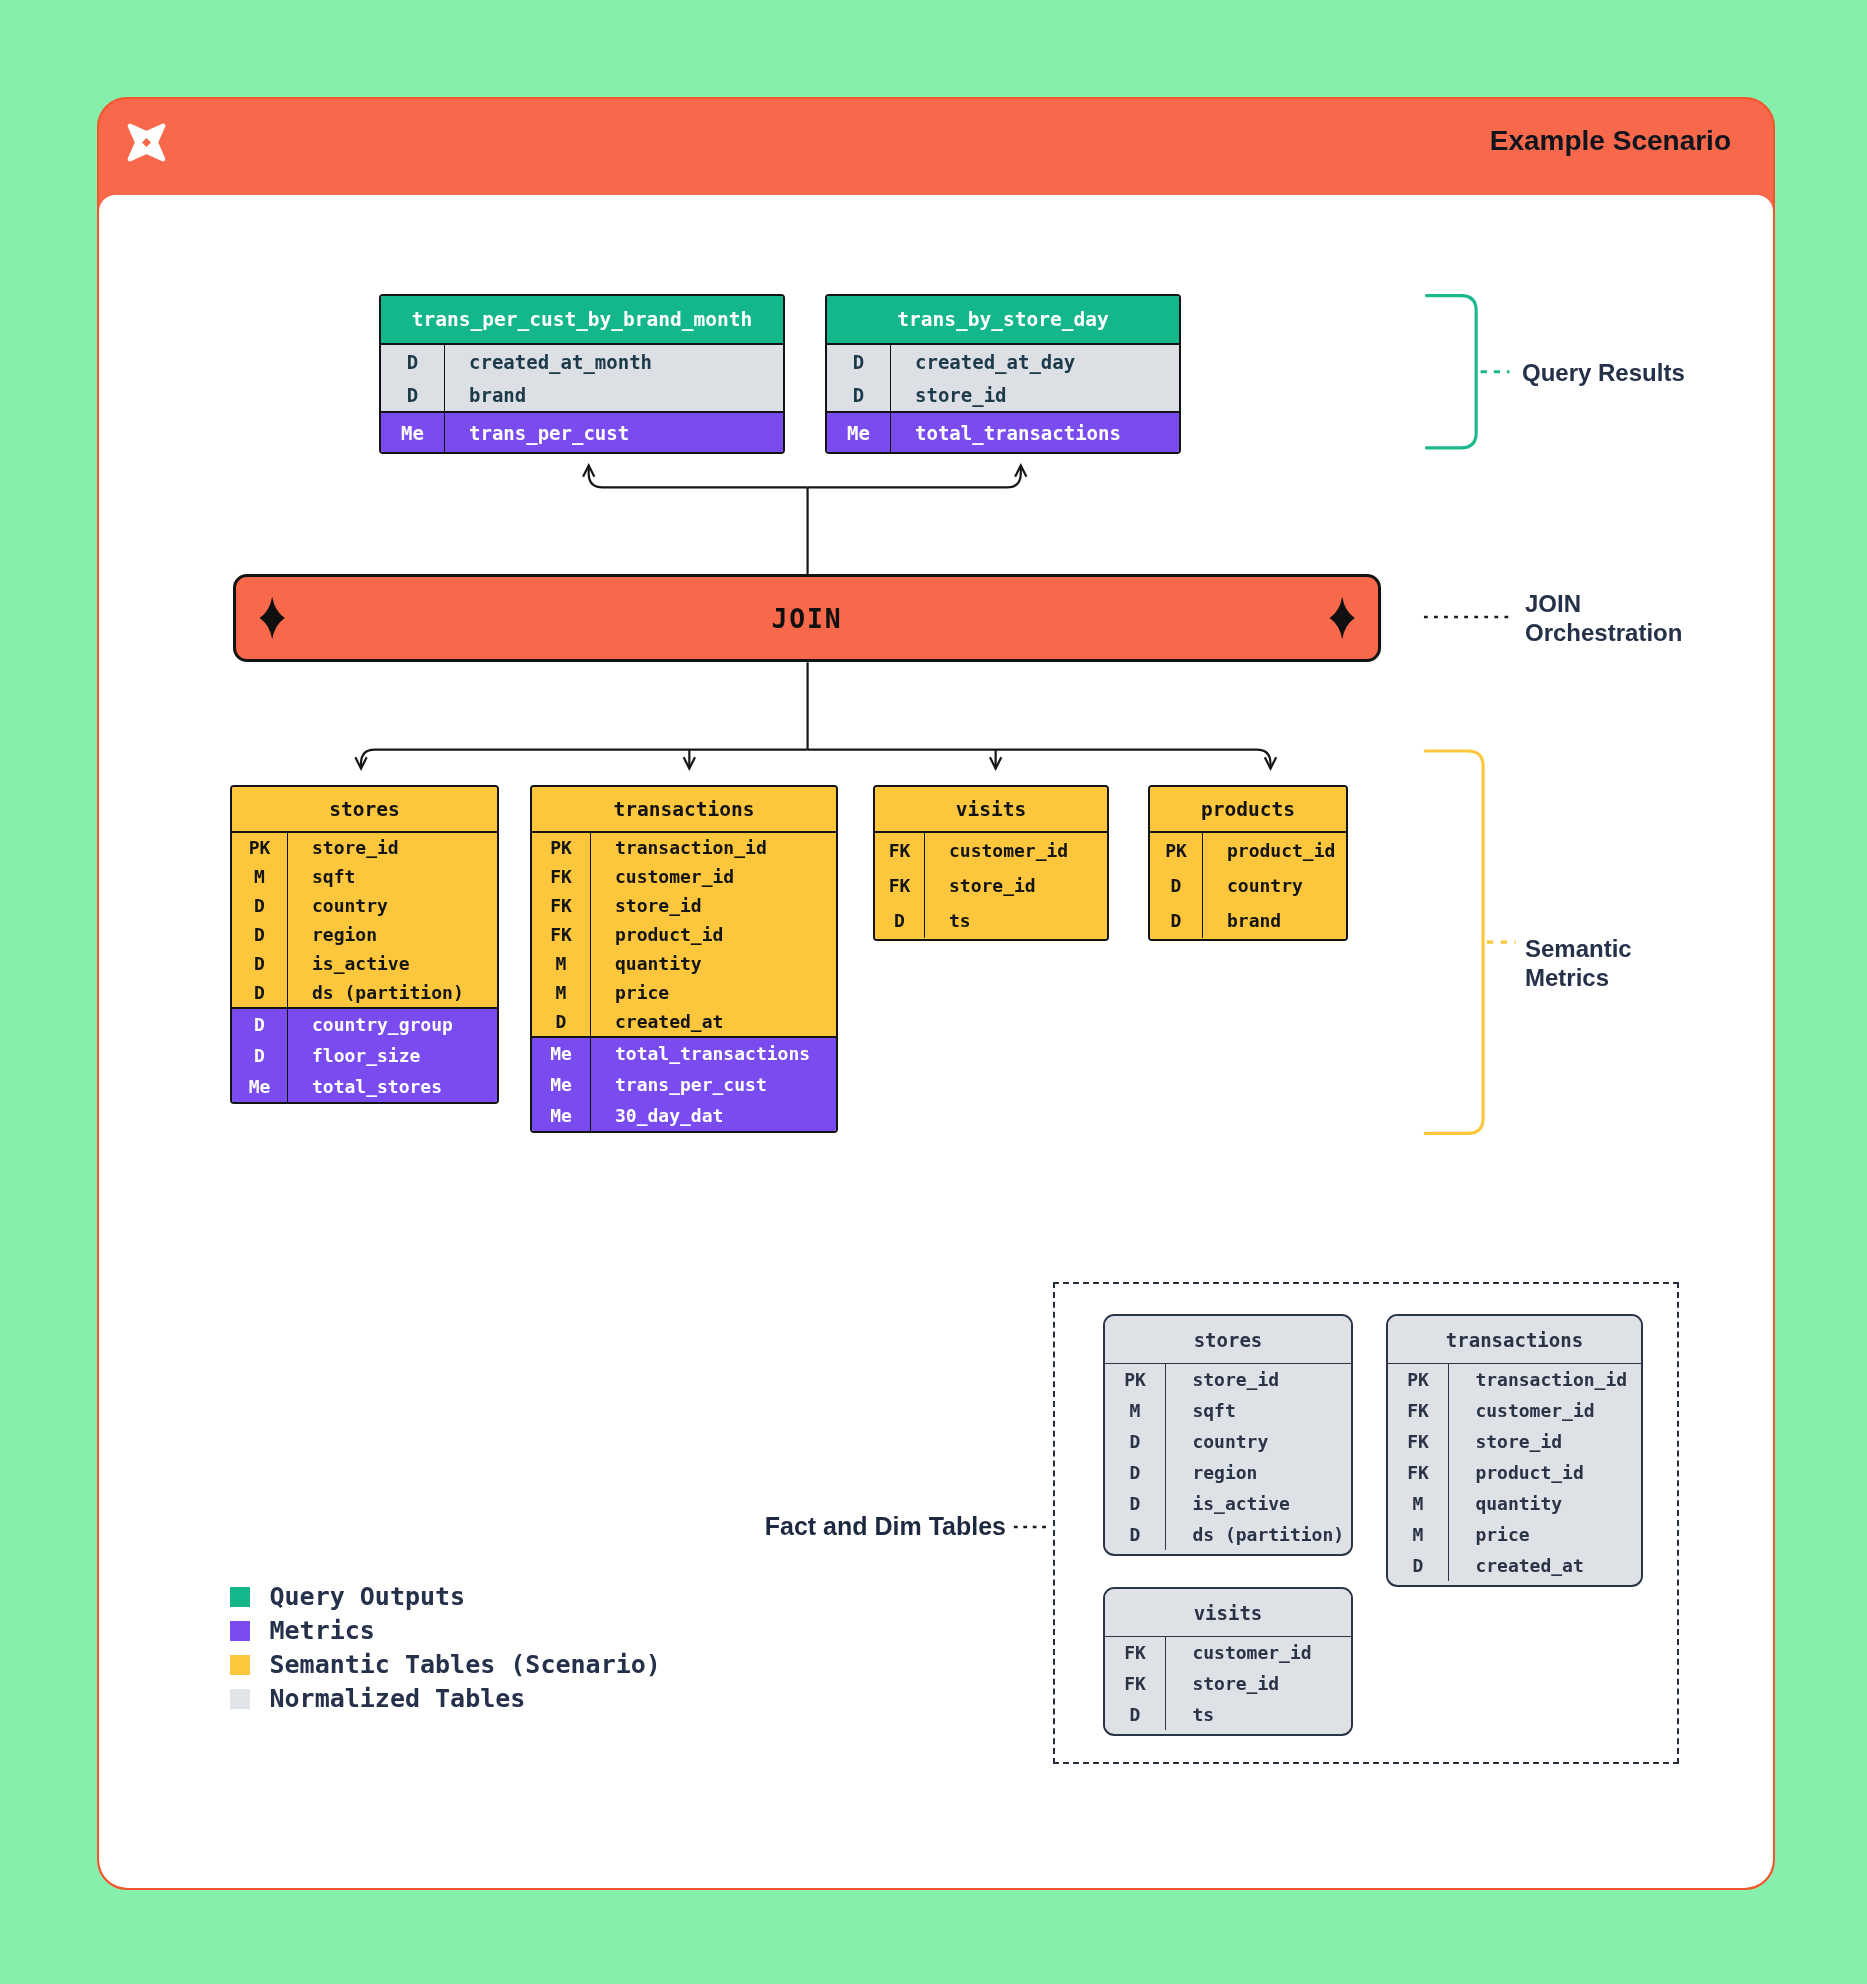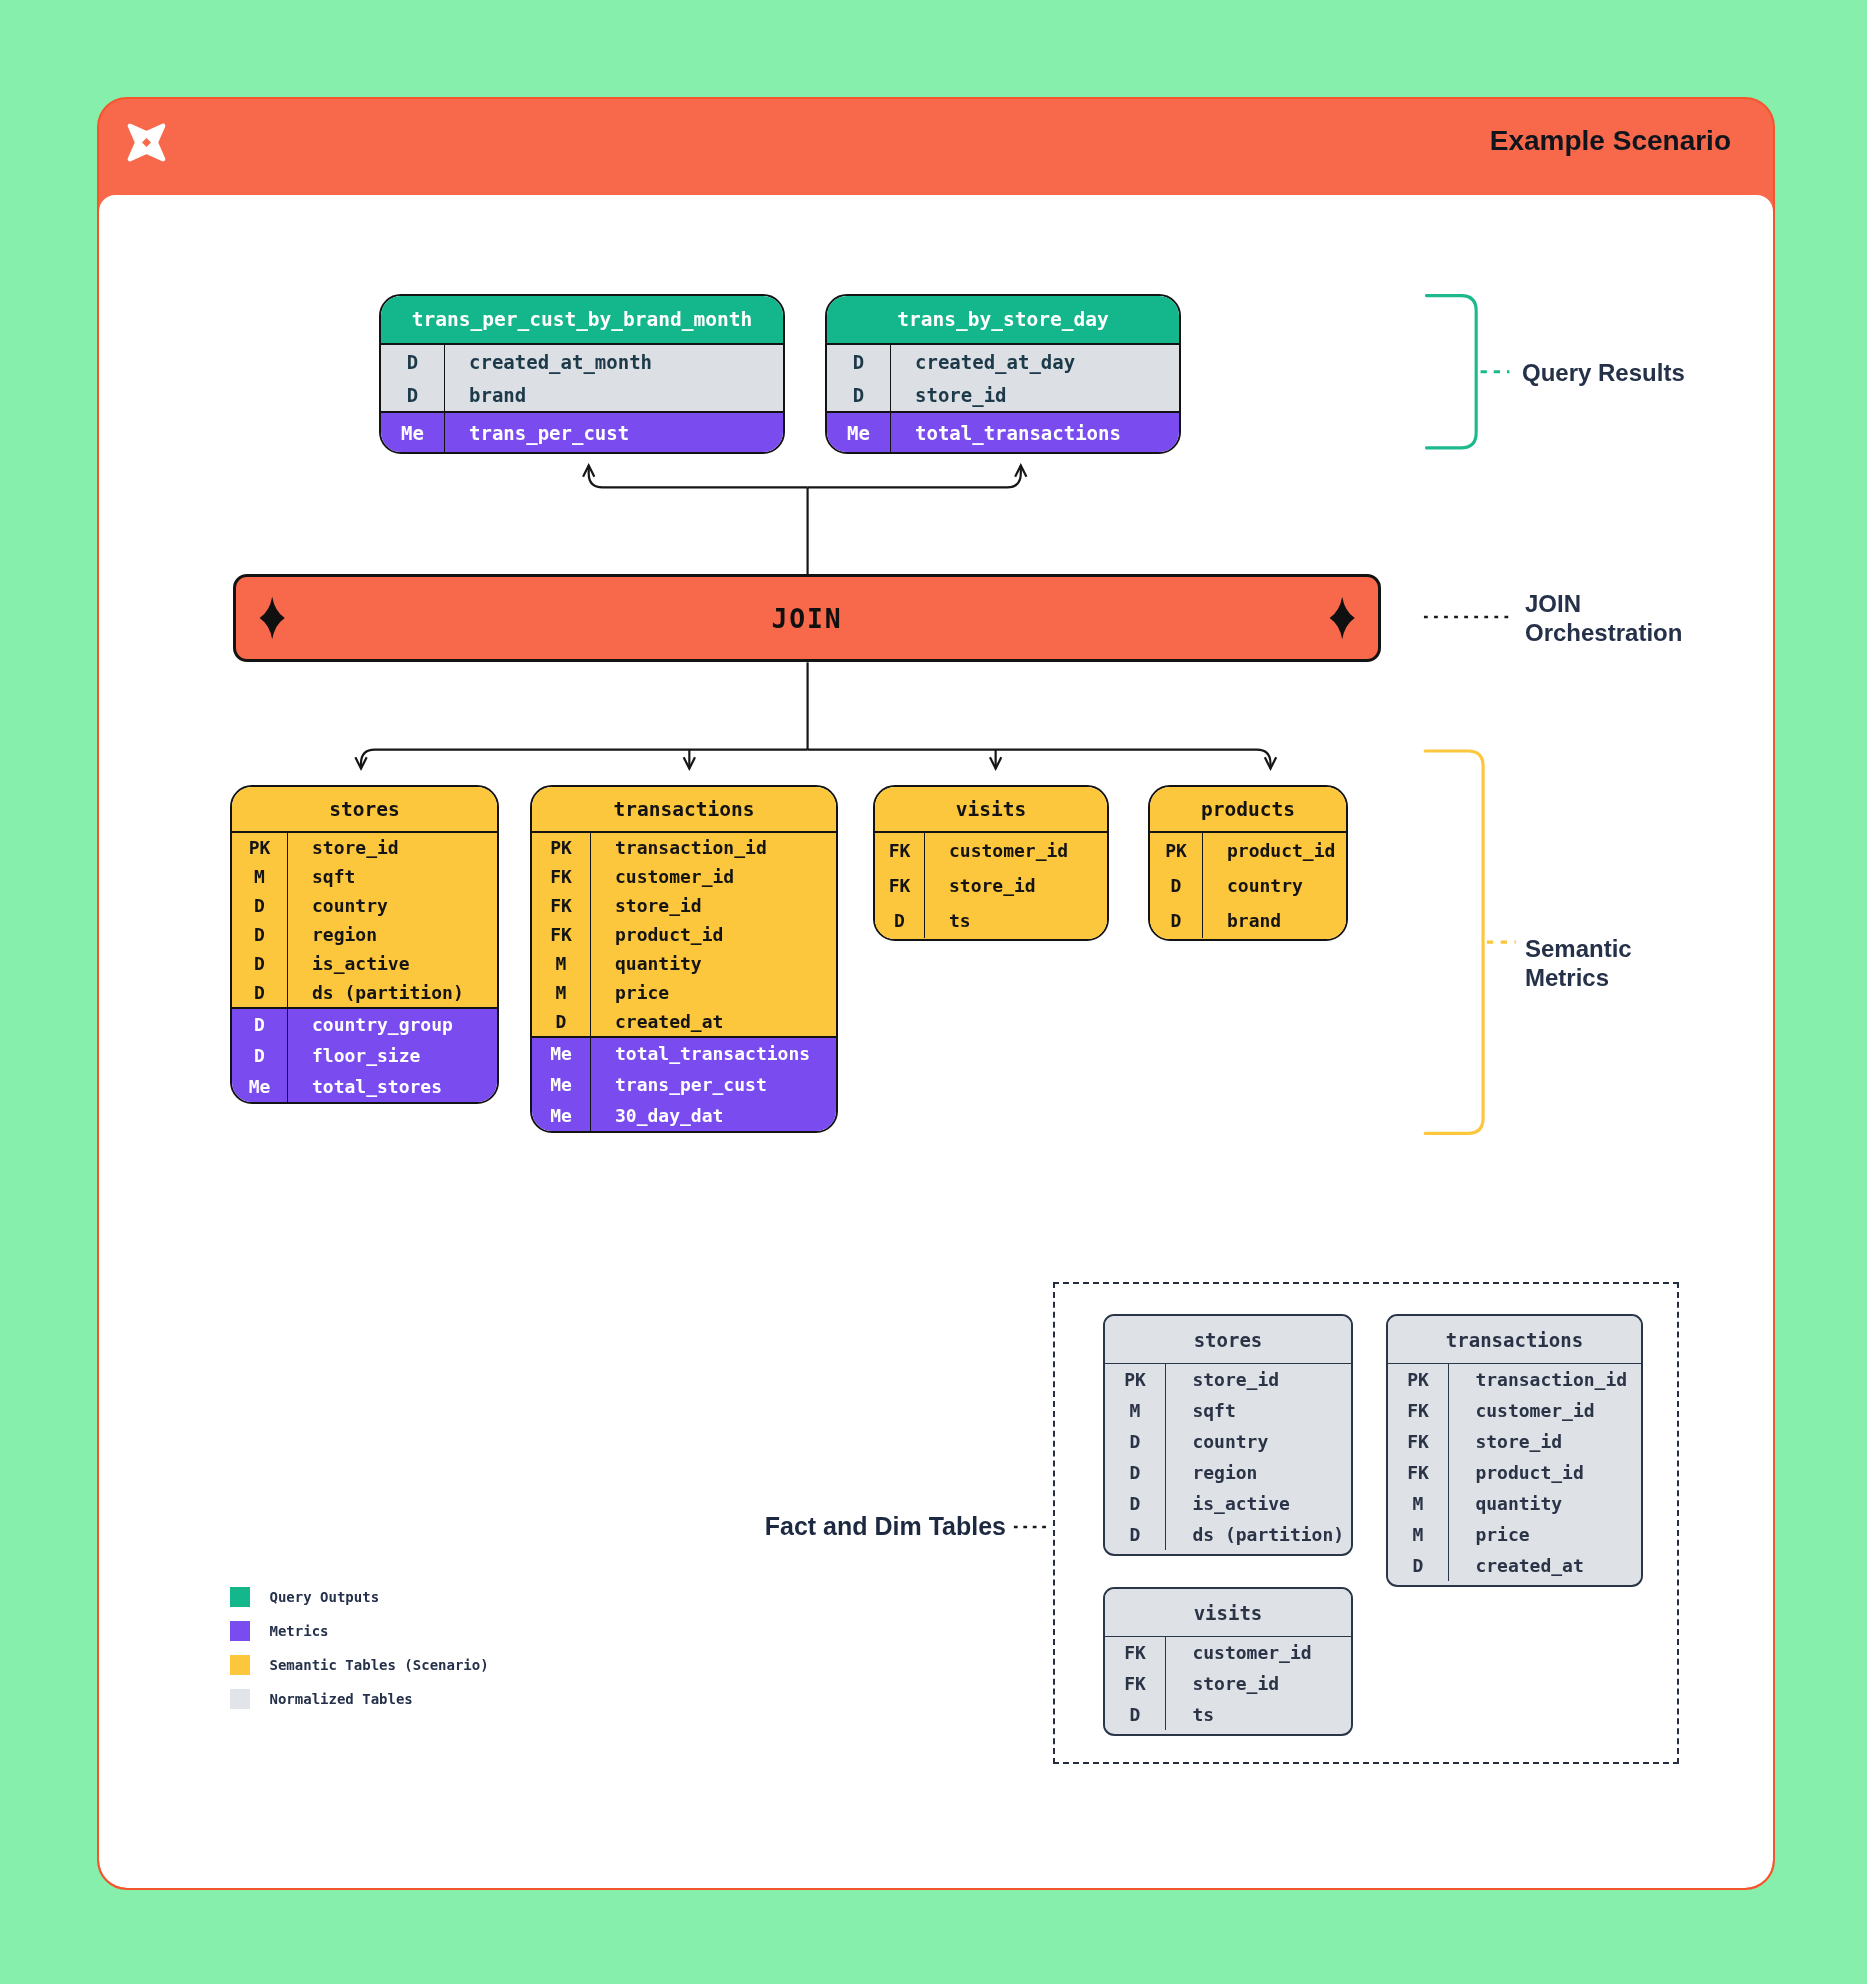--- a/index.html
+++ b/index.html
@@ -12,21 +12,21 @@
   .card-body{position:absolute;top:96px;left:0;right:0;bottom:0;background:#ffffff;
              border-radius:16.4px 16.4px 28px 28px;}
   .logo{position:absolute;left:122px;top:118px;width:49px;height:49px;z-index:4;}
   .hdr-title{position:absolute;right:137px;top:125px;font-family:"Liberation Sans",sans-serif;
              font-weight:700;font-size:28px;color:#10151d;z-index:4;}
 
   
   #overlay{position:absolute;left:0;top:0;z-index:2;pointer-events:none;}
 
   
-  .tbl{position:absolute;z-index:3;border:2.8px solid #131313;border-radius:22px;
+  .tbl{position:absolute;z-index:3;border:2.8px solid #131313;border-radius:4px;
        overflow:hidden;box-sizing:border-box;background:#fff;}
   .row{display:flex;align-items:center;font-weight:700;}
   .key{width:var(--kw,60px);flex:0 0 var(--kw,60px);display:flex;align-items:center;
        justify-content:center;border-right:1.9px solid #131313;align-self:stretch;}
   .val{padding-left:24px;white-space:nowrap;}
 
   
   .qtable .thead{height:47px;background:#14b78c;color:#ffffff;display:flex;align-items:center;
                  justify-content:center;font-size:19.5px;font-weight:700;border-bottom:2.2px solid #131313;}
   .qtable .row{height:33px;background:#dcdfe3;color:#1d3a4a;font-size:19px;}
@@ -67,21 +67,21 @@
   
   .sidelabel{position:absolute;z-index:4;font-family:"Liberation Sans",sans-serif;
              font-weight:700;font-size:24px;color:#253049;line-height:29px;}
   .factlabel{position:absolute;left:723px;top:1512px;width:283px;text-align:right;z-index:4;
              font-family:"Liberation Sans",sans-serif;font-weight:700;font-size:25px;color:#1d2940;}
 
   
   .legend{position:absolute;left:230px;top:1587px;z-index:4;display:flex;flex-direction:column;gap:14.5px;}
   .legend .item{display:flex;align-items:center;gap:20px;height:19.5px;}
   .legend .sw{width:19.5px;height:19.5px;flex:0 0 19.5px;}
-  .legend .lt{font-size:14px;font-weight:700;color:#25304a;white-space:nowrap;}
+  .legend .lt{font-size:25px;font-weight:700;color:#25304a;white-space:nowrap;}
 </style>
 </head>
 <body>
 
 <div id="canvas">
 
   <div class="card">
     <div class="card-body"></div>
   </div>
 

